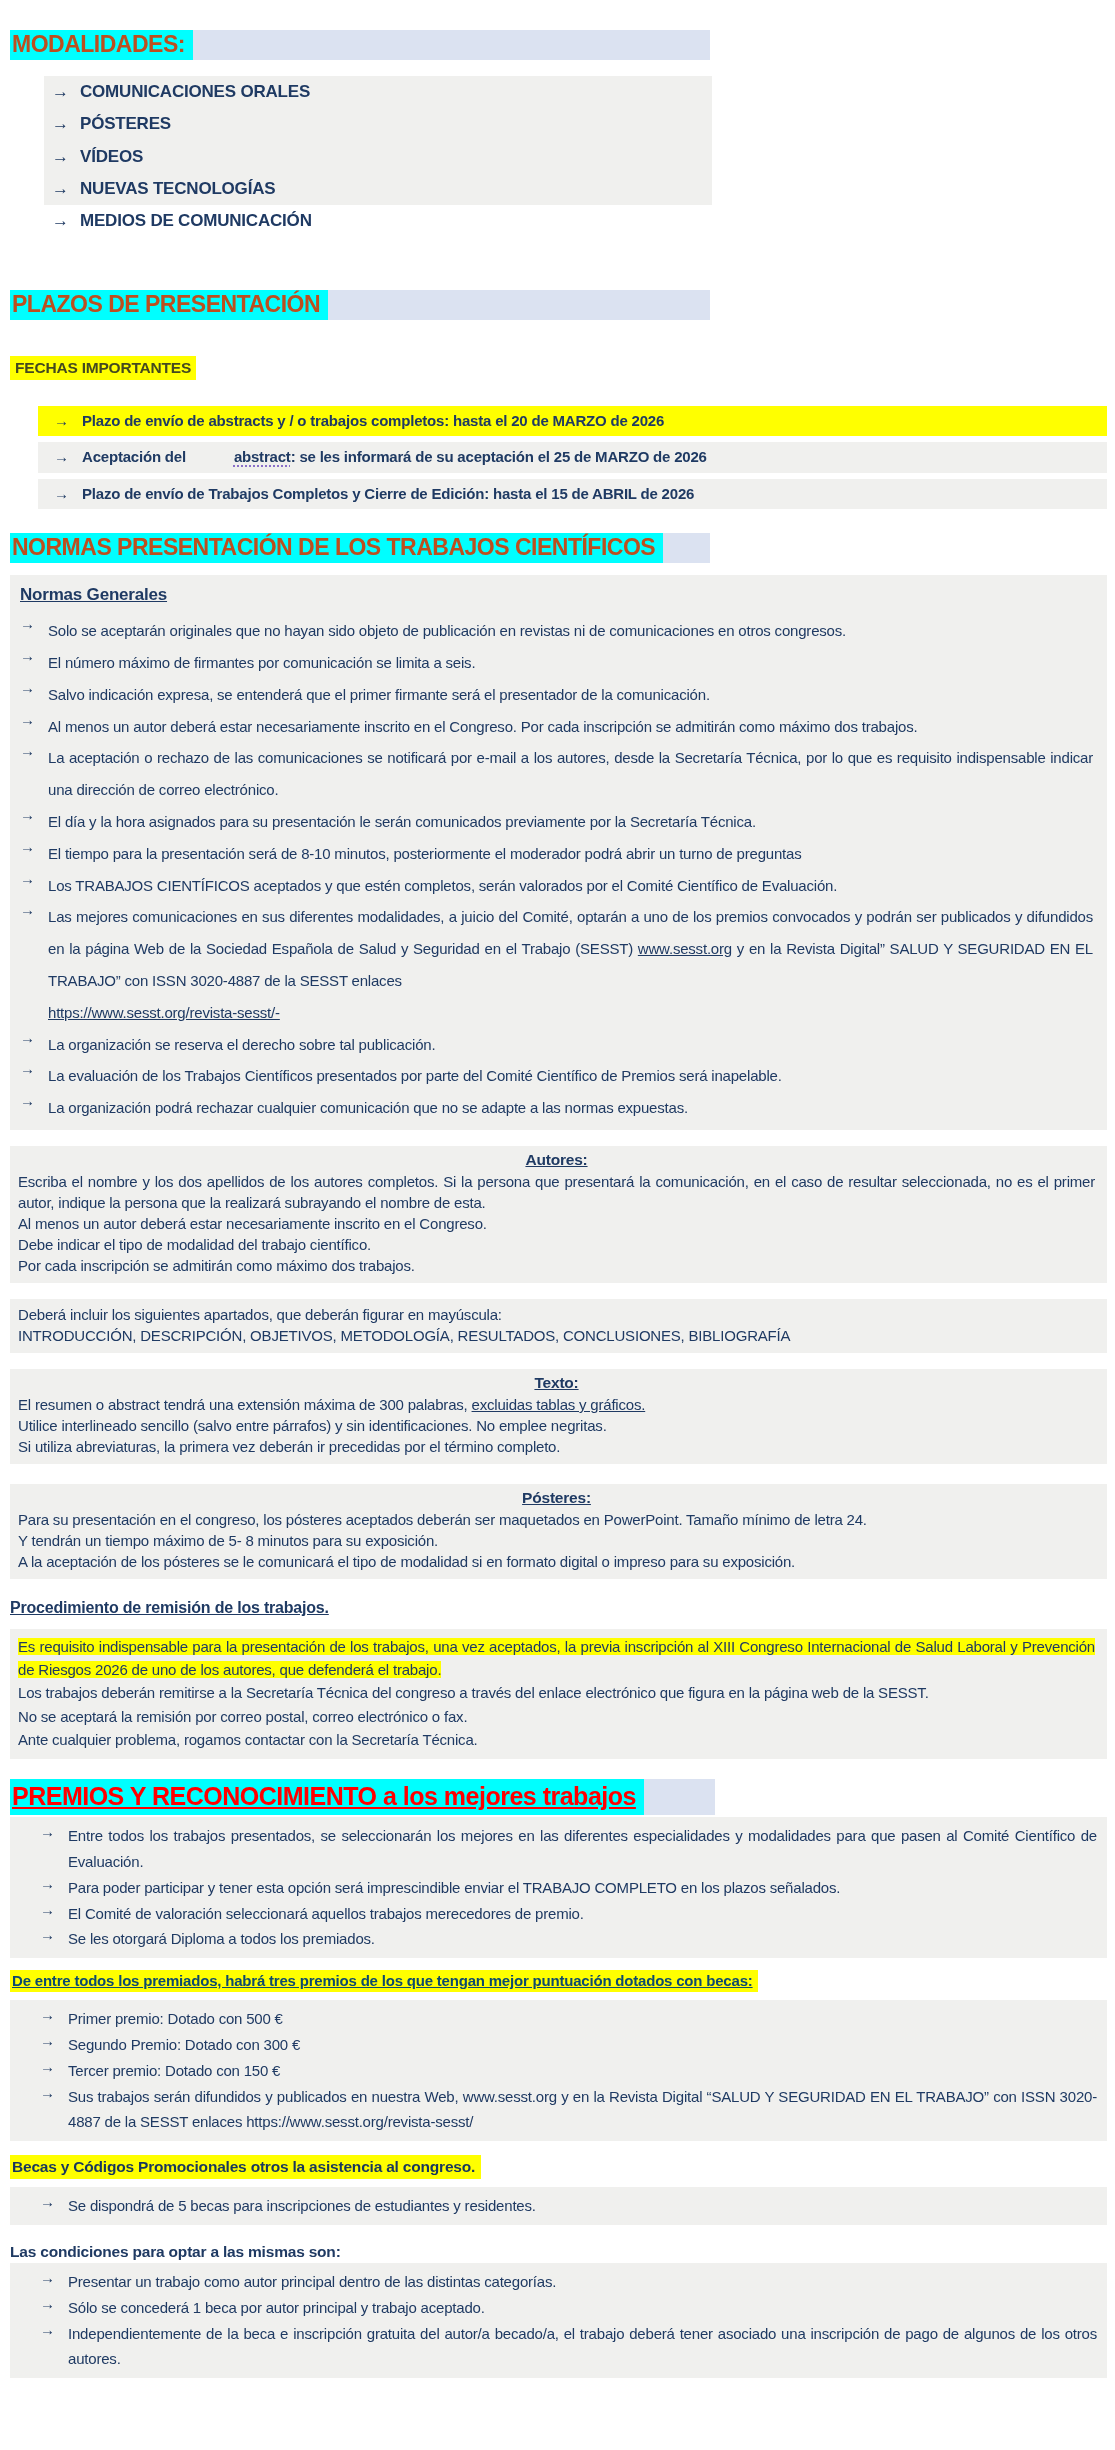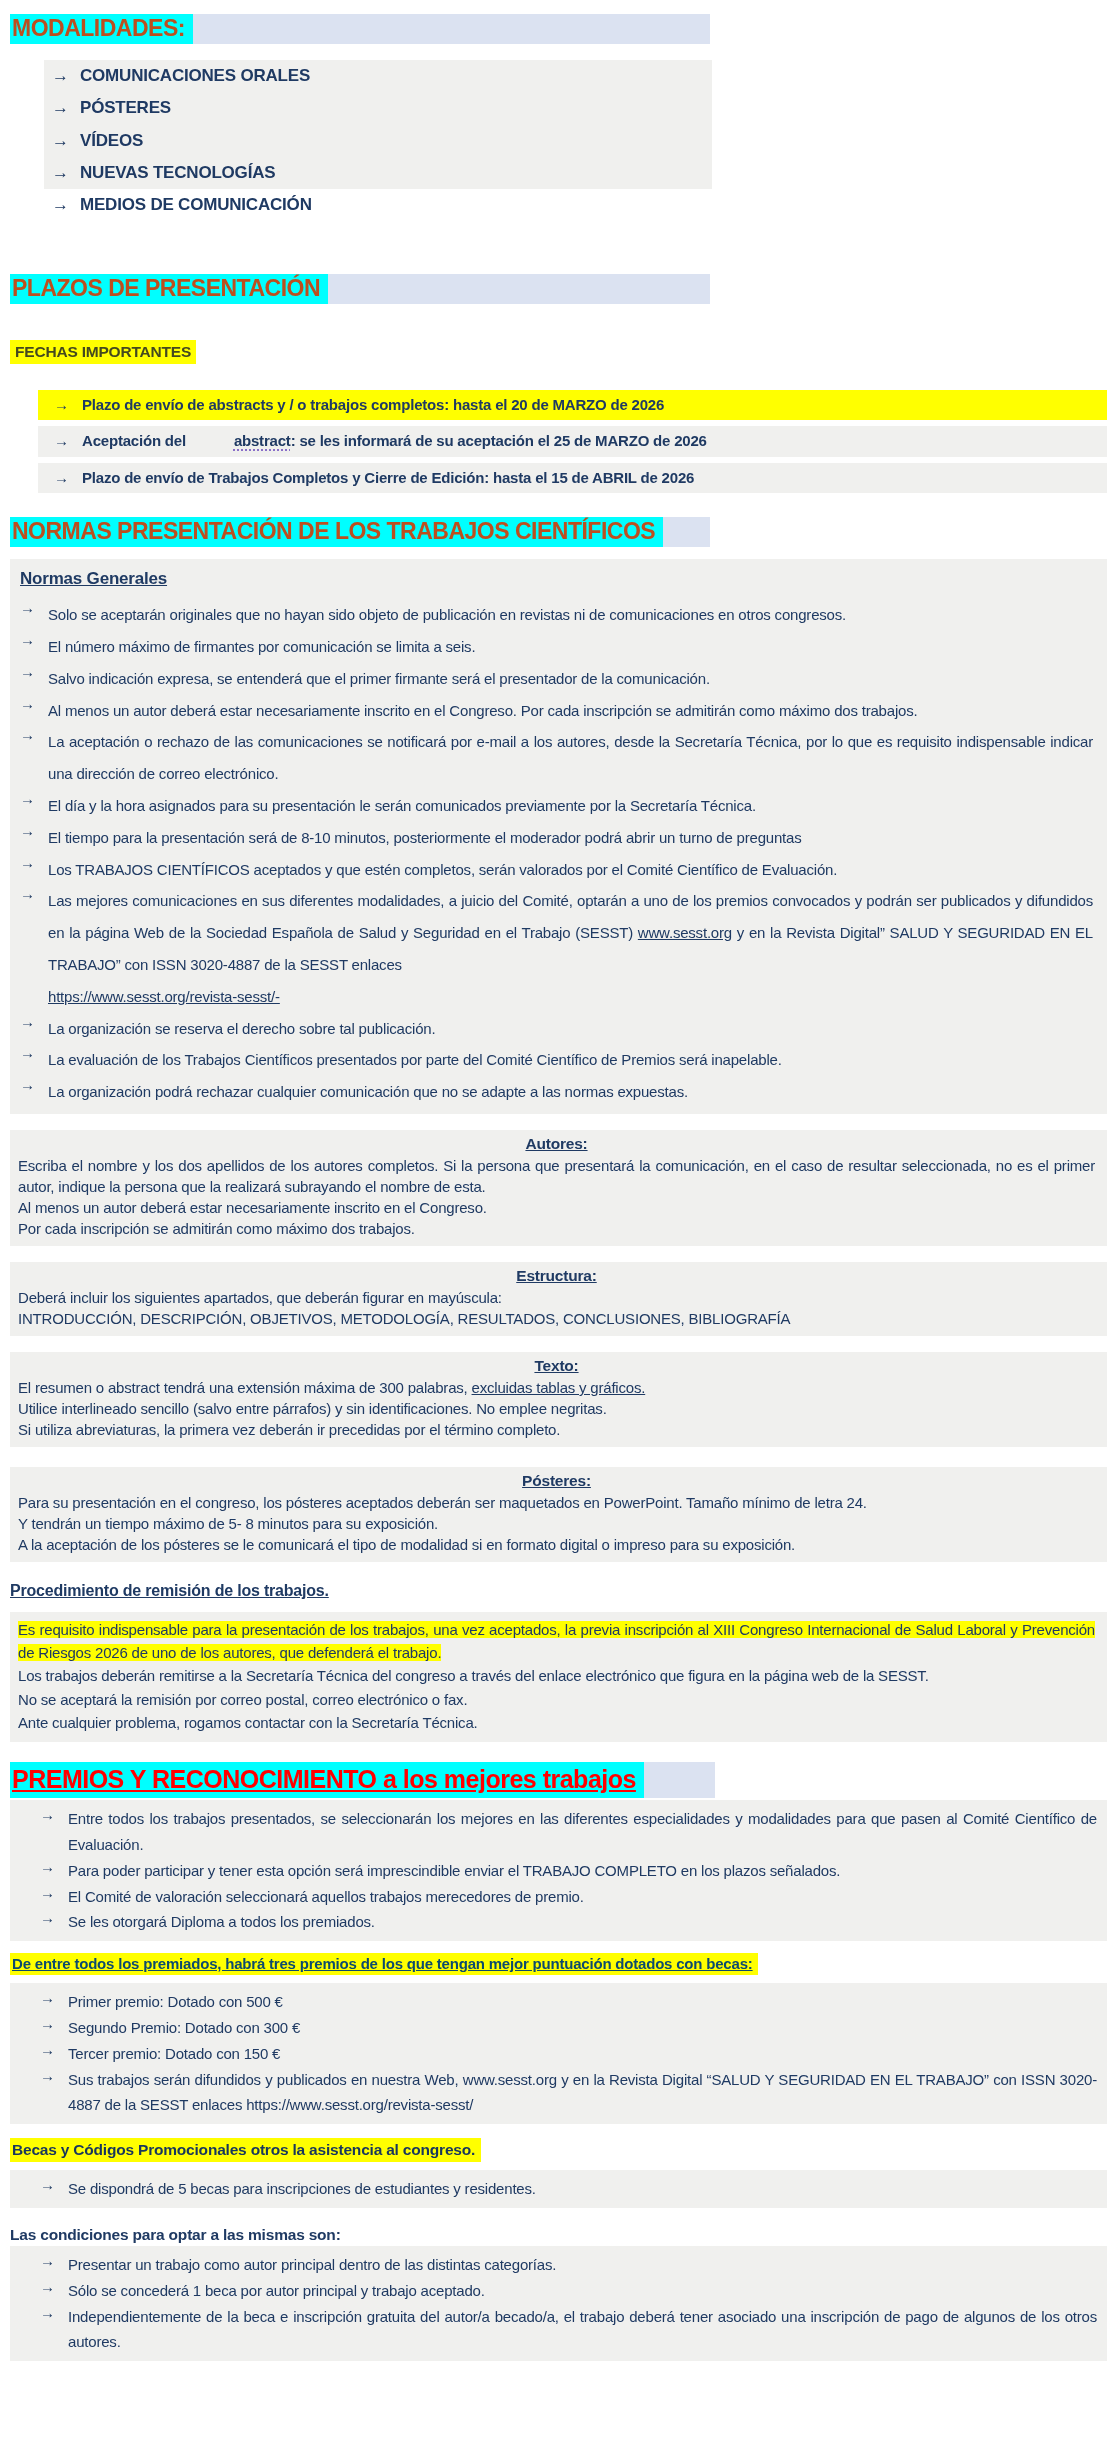--- a/index.html
+++ b/index.html
@@ -1,17 +1,17 @@
 <!DOCTYPE html>
 <html><head>
 <meta charset="utf-8">
 <style>
   html,body{margin:0;padding:0;width:1115px;height:2450px;overflow:hidden;background:#ffffff;}
   body{font-family:"Liberation Sans","DejaVu Sans",sans-serif;color:#1f3a63;letter-spacing:-0.2px;}
-  .page{padding:14px 8px 0 10px;}
+  .page{padding:30px 8px 0 10px;}
   
   .bar{background:#dbe2f1;width:700px;margin-bottom:0;line-height:1;}
   .chip{display:inline-block;background:#00ffff;color:#bc4f1f;font-weight:700;font-size:23px;padding:3px 8px 4px 2px;letter-spacing:-0.5px;}
   .chip.red{color:#ff0000;font-size:25px;text-decoration:underline;text-decoration-color:#ff0000;}
   
   .u{text-decoration:underline;text-align:right;}
   .dotted{text-decoration:underline dotted #8a6fc8;text-decoration-thickness:2px;text-underline-offset:3px;margin-left:44px;}
   .part-yellow{background:#ffff00;}
   .just{text-align:justify;}
   .gray{background:#f0f0ee;}
@@ -183,29 +183,31 @@
     <div>
 
         <div class="pline">
           <div class="ptext just"><span>Escriba el nombre y los dos apellidos de los autores completos. Si la persona que presentará la comunicación, en el caso de resultar seleccionada, no es el primer autor, indique la persona que la realizará subrayando el nombre de esta.</span></div>
         </div>
 
         <div class="pline">
           <div class="ptext"><span>Al menos un autor deberá estar necesariamente inscrito en el Congreso.</span></div>
         </div>
 
+        <div class="pline">
+          <div class="ptext"><span>Debe indicar el tipo de modalidad del trabajo científico.</span></div>
+        </div>
 
         <div class="pline">
           <div class="ptext"><span>Por cada inscripción se admitirán como máximo dos trabajos.</span></div>
         </div>
       </div>
   </div>
 
   <div class="pblock gray">
-    <div class="p-heading">Estructura:</div>
     <div>
 
         <div class="pline">
           <div class="ptext"><span>Deberá incluir los siguientes apartados, que deberán figurar en mayúscula:</span></div>
         </div>
 
         <div class="pline">
           <div class="ptext"><span>INTRODUCCIÓN, DESCRIPCIÓN, OBJETIVOS, METODOLOGÍA, RESULTADOS, CONCLUSIONES, BIBLIOGRAFÍA</span></div>
         </div>
       </div>

